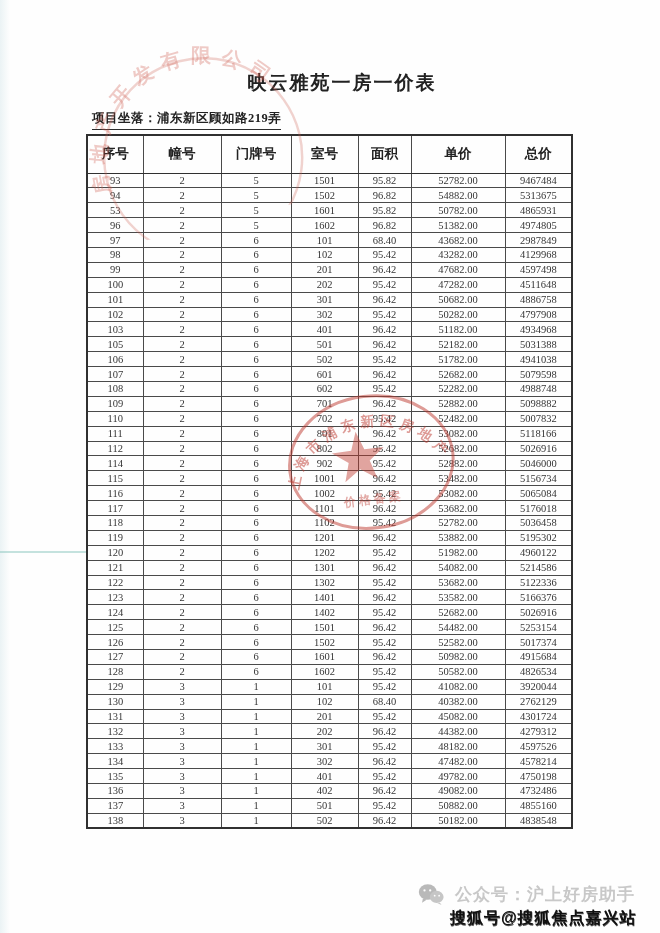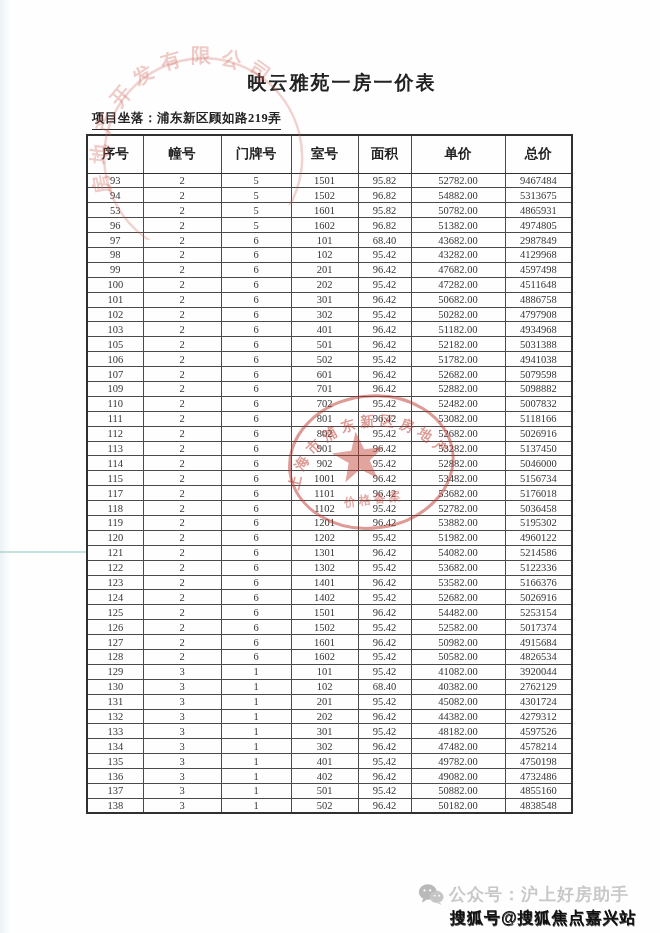--- a/index.html
+++ b/index.html
@@ -39,21 +39,21 @@
   table.price-table{ border:2px solid #303030; }
   table.price-table thead tr{ height:38px;margin-left:8px; }
   table.price-table thead th{ font-size:13.5px; font-weight:bold; color:#222; border-bottom:1.5px solid #303030;}
   table.price-table tbody tr{ height:14.9px; }
   .col-xh{width:56px}.col-zh{width:78px}.col-mph{width:70px}
   .col-sh{width:67px}.col-mj{width:53px}.col-dj{width:94px}.col-zj{width:67px}
   .stamp{ position:absolute; pointer-events:none; }
   .stamp-top{ left:72px; top:40px; transform:rotate(-14deg); opacity:0.85; }
   .stamp-mid{ left:280px; top:390px; transform:rotate(-7deg); }
   .wm-gray{
-    position:absolute; left:418px; top:883px; display:flex; align-items:center; gap:5px;
+    position:absolute; left:418px; top:883px; display:flex; align-items:center; gap:11px;
     color:#c8c8c8; font-size:17px; font-weight:bold;
     font-family:"Liberation Sans","DejaVu Sans",sans-serif; letter-spacing:1px;
   }
   .wm-black{
     position:absolute; left:450px; top:898px;
     color:#101010; font-size:16px; font-weight:900; letter-spacing:1px;
     font-family:"Liberation Sans","DejaVu Sans",sans-serif;
     text-shadow:0.5px 0.5px 0 #555;
     margin-top:10px;
   }
@@ -213,20 +213,29 @@
         <tr>
           <td>107</td>
           <td>2</td>
           <td>6</td>
           <td>601</td>
           <td>96.42</td>
           <td>52682.00</td>
           <td>5079598</td>
         </tr>
         <tr>
+          <td>108</td>
+          <td>2</td>
+          <td>6</td>
+          <td>602</td>
+          <td>95.42</td>
+          <td>52282.00</td>
+          <td>4988748</td>
+        </tr>
+        <tr>
           <td>109</td>
           <td>2</td>
           <td>6</td>
           <td>701</td>
           <td>96.42</td>
           <td>52882.00</td>
           <td>5098882</td>
         </tr>
         <tr>
           <td>110</td>
@@ -249,45 +258,45 @@
         <tr>
           <td>112</td>
           <td>2</td>
           <td>6</td>
           <td>802</td>
           <td>95.42</td>
           <td>52682.00</td>
           <td>5026916</td>
         </tr>
         <tr>
-          <td>113</td>
-          <td>2</td>
-          <td>6</td>
-          <td>901</td>
-          <td>96.42</td>
-          <td>53282.00</td>
-          <td>5137450</td>
-        </tr>
-        <tr>
           <td>114</td>
           <td>2</td>
           <td>6</td>
           <td>902</td>
           <td>95.42</td>
           <td>52882.00</td>
           <td>5046000</td>
         </tr>
         <tr>
           <td>115</td>
           <td>2</td>
           <td>6</td>
           <td>1001</td>
           <td>96.42</td>
           <td>53482.00</td>
           <td>5156734</td>
+        </tr>
+        <tr>
+          <td>116</td>
+          <td>2</td>
+          <td>6</td>
+          <td>1002</td>
+          <td>95.42</td>
+          <td>53082.00</td>
+          <td>5065084</td>
         </tr>
         <tr>
           <td>117</td>
           <td>2</td>
           <td>6</td>
           <td>1101</td>
           <td>96.42</td>
           <td>53682.00</td>
           <td>5176018</td>
         </tr>

